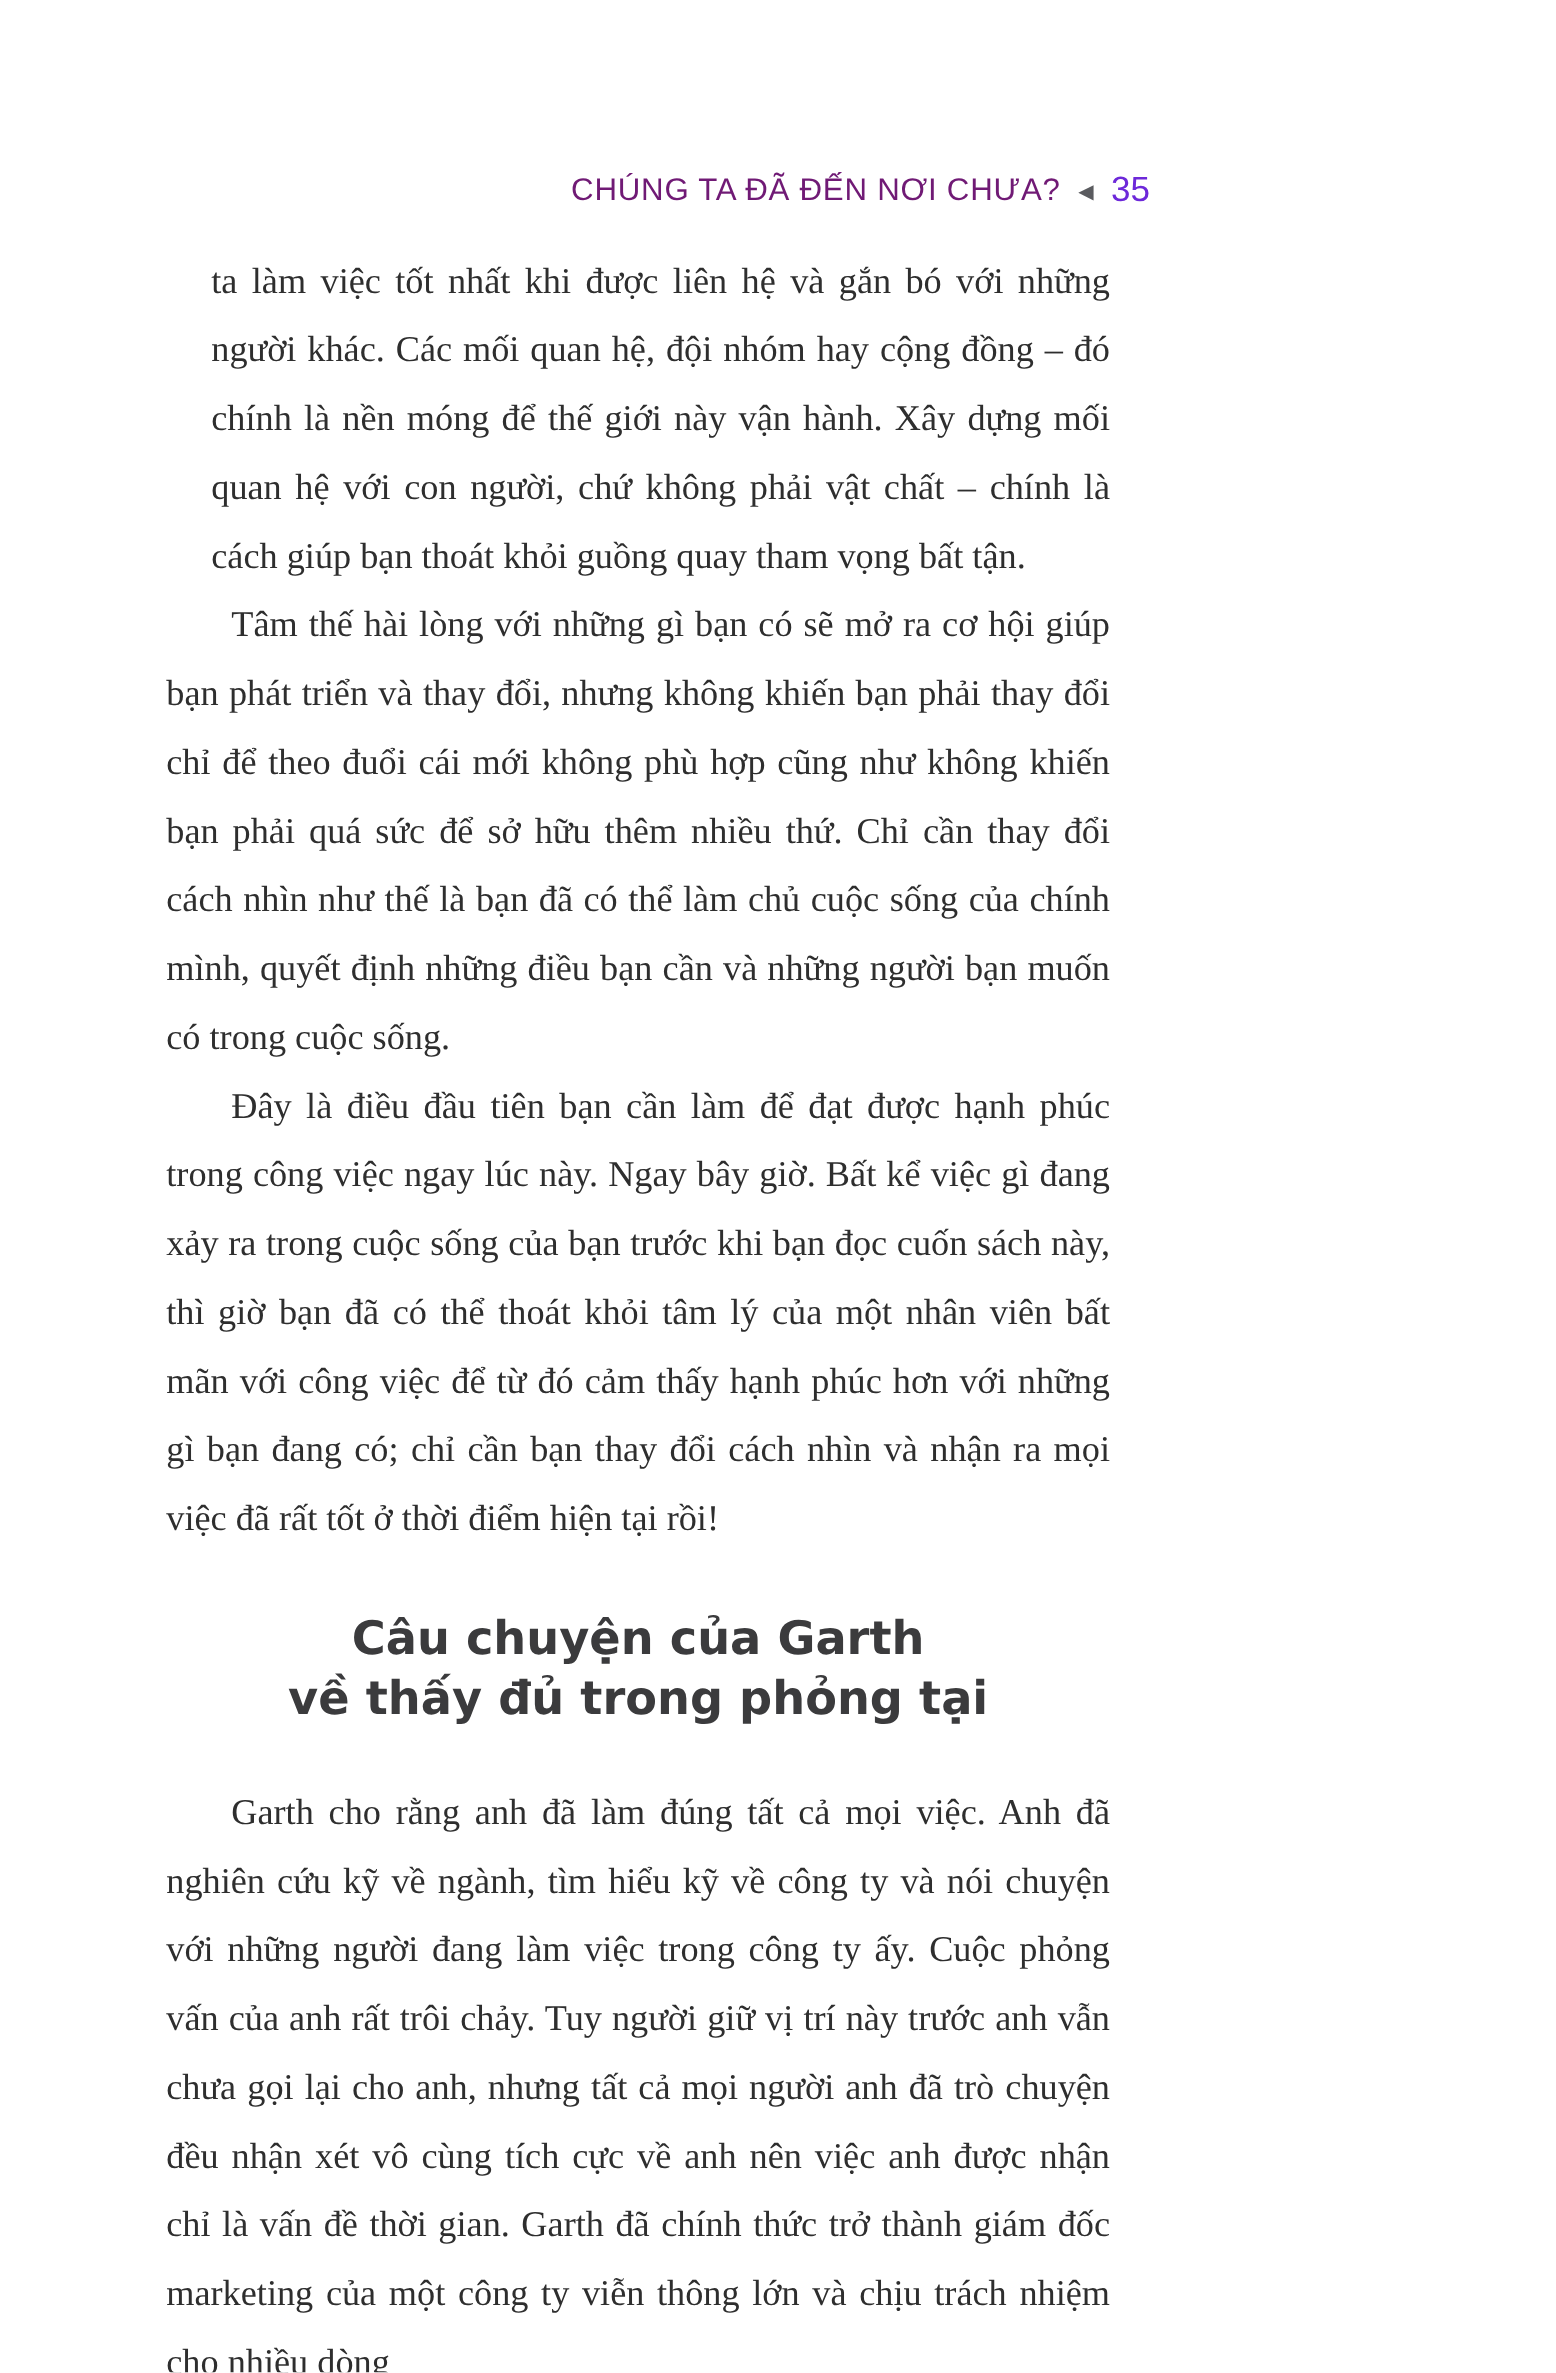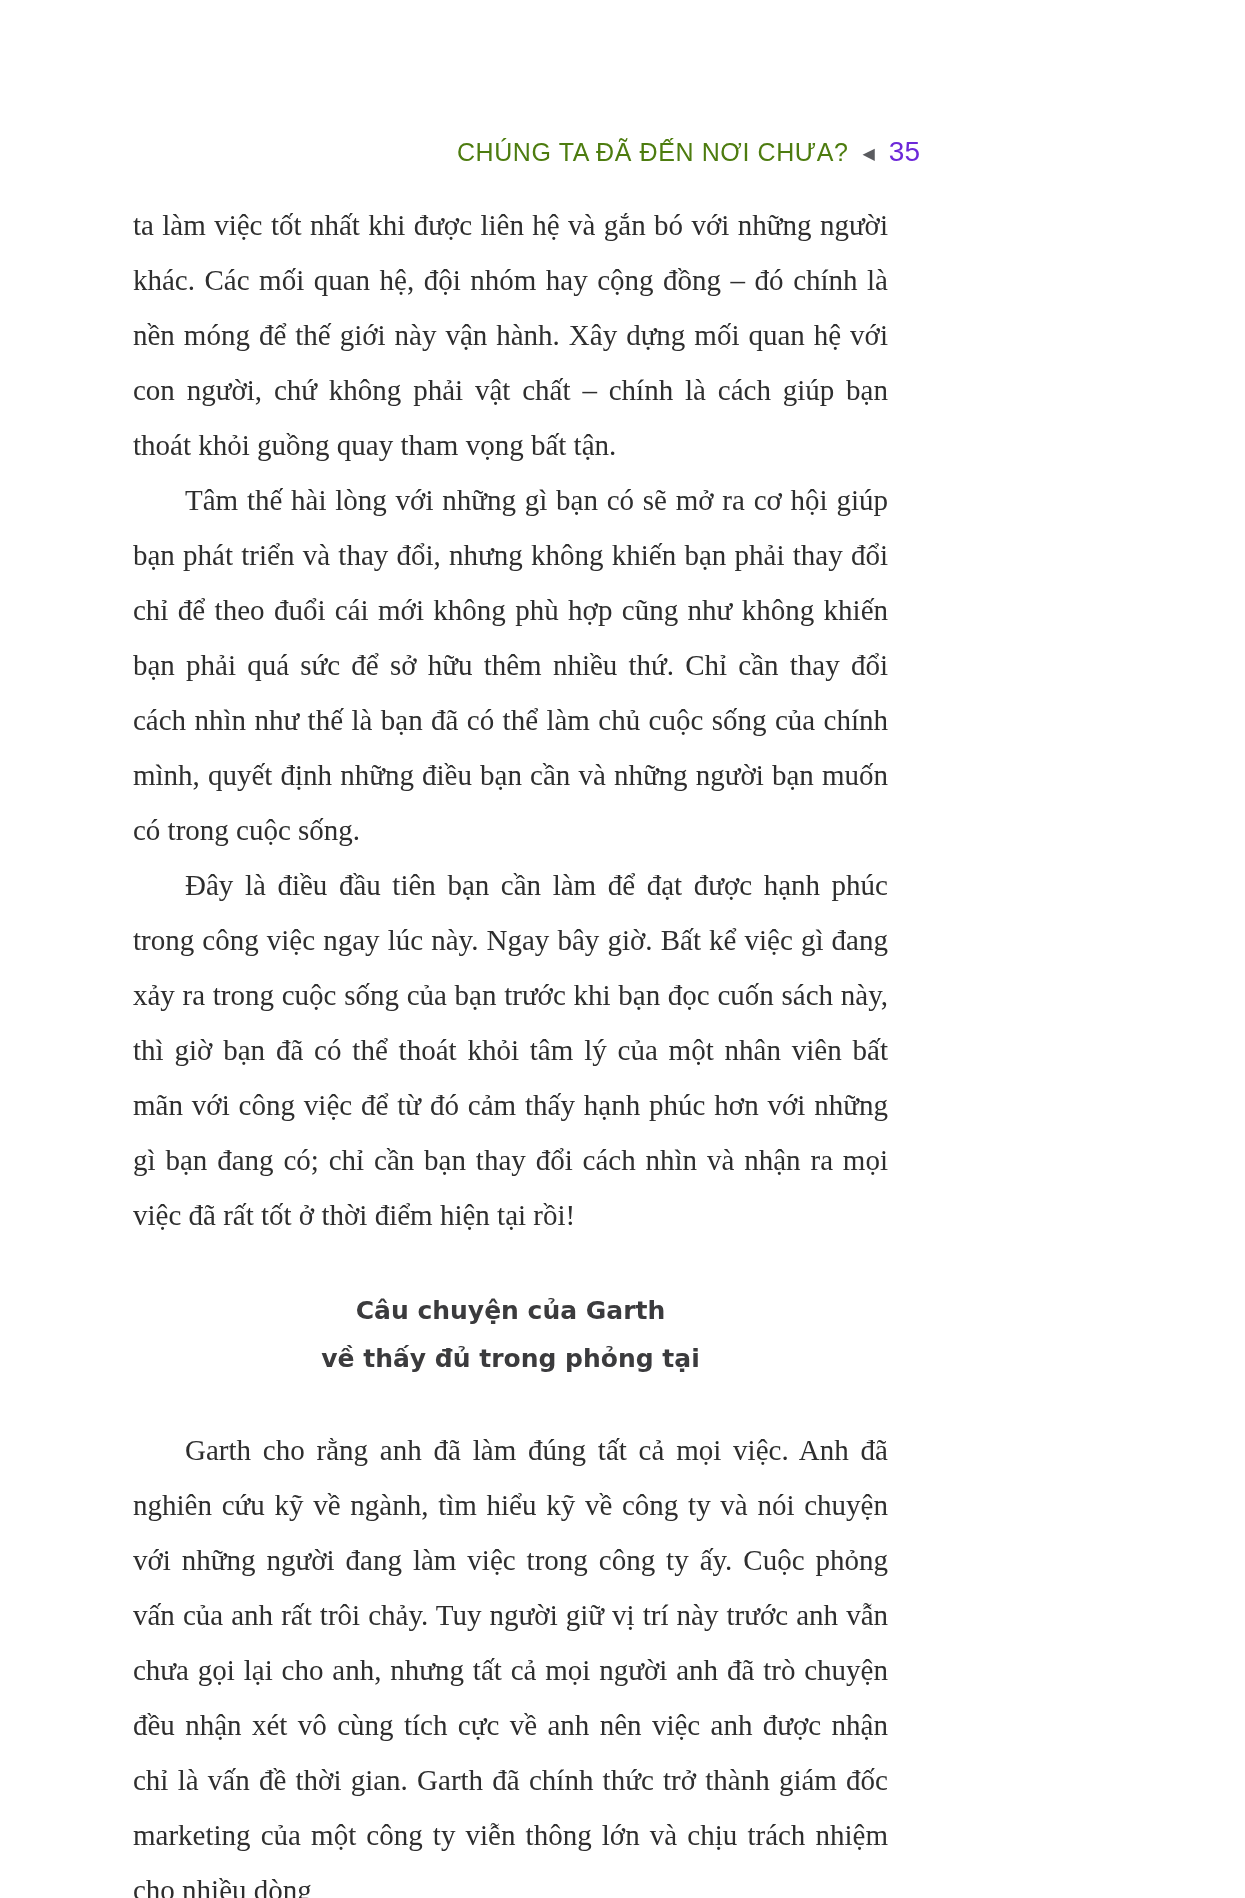--- a/index.html
+++ b/index.html
@@ -23,21 +23,21 @@
     display: flex;
     justify-content: flex-end;
     align-items: center;
     gap: 14px;
     font-family: "Liberation Sans", sans-serif;
     white-space: nowrap;
   }
   .head-title {
     font-size: 25px;
     letter-spacing: 0.6px;
-    color: #4d7c0f;
+    color: #701a75;
     font-weight: 500;
   }
   .head-arrow {
     font-size: 16px;
     color: #5a5b5f;
     position: relative;
     top: 1px;
   }
   .head-page {
     font-size: 28px;
@@ -54,27 +54,28 @@
     color: #2e2e2e;
     text-align: justify;
     text-justify: inter-word;
   }
   .para {
     margin: 0;
     text-indent: 52px;
   }
   .para.no-indent {
     text-indent: 0;
+    margin-left: 36px;
   }
   .section-heading {
     margin: 44px 0 40px 0;
     text-align: center;
     font-family: "DejaVu Sans", sans-serif;
     font-weight: bold;
-    font-size: 25px;
+    font-size: 37px;
     line-height: 48px;
     color: #3b3b3d;
     text-indent: 0;
   }
   .heading-line {
     display: block;
   }
 </style>
 </head>
 <body>

